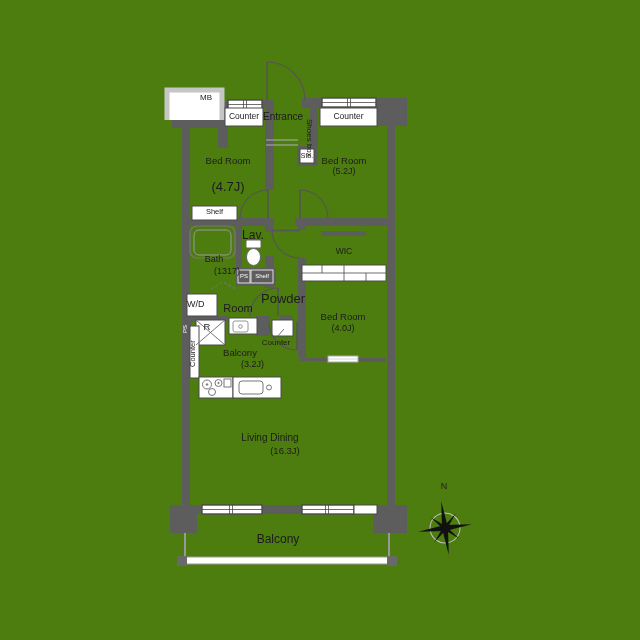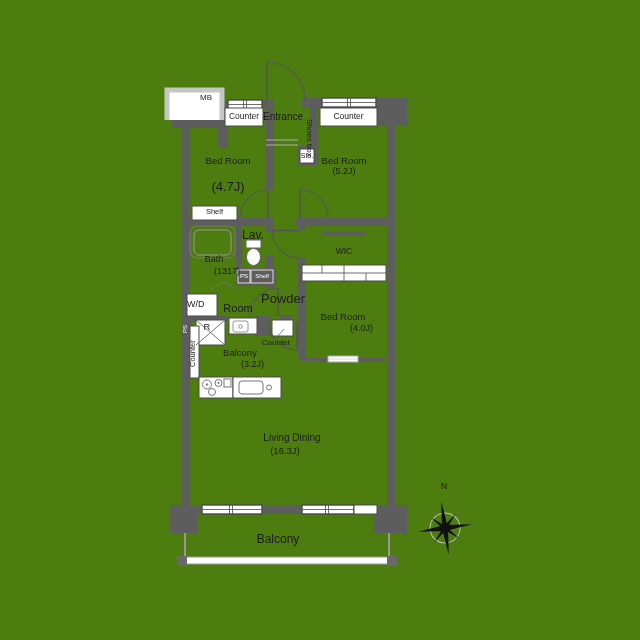--- a/index.html
+++ b/index.html
@@ -227,33 +227,33 @@
 
   <div class="lbl white" style="left:238px;top:272.5px;width:12px;font-size:6px;">PS</div>
   <div class="lbl white" style="left:251px;top:272.5px;width:22px;font-size:6px;">Shelf</div>
 
   <div class="lbl" style="left:187px;top:300px;width:14px;font-size:9px;">W/D</div>
 
   <div class="lbl" style="left:217px;top:292px;width:42px;font-size:13px;padding-left:44px;">Powder</div>
   <div class="lbl" style="left:219px;top:303px;width:38px;font-size:11px;">Room</div>
 
   <div class="lbl" style="left:313px;top:312px;width:60px;font-size:9.5px;">Bed Room</div>
-  <div class="lbl" style="left:313px;top:324px;width:60px;font-size:9px;text-align:right;">(4.0J)</div>
+  <div class="lbl" style="left:313px;top:324px;width:60px;font-size:9px;">(4.0J)</div>
 
   <div class="lbl" style="left:196px;top:322px;width:22px;font-size:9.5px;">R</div>
 
   <div class="lbl" style="left:253px;top:339px;width:46px;font-size:8px;">Counter</div>
 
   <div class="lbl vtext-up" style="left:188.5px;top:331px;width:11px;height:46px;font-size:7.5px;">Counter</div>
 
   <div class="lbl white vtext-up" style="left:182px;top:320px;width:10px;height:17px;font-size:6px;">PS</div>
 
   <div class="lbl" style="left:213px;top:348px;width:54px;font-size:9.5px;">Balcony</div>
   <div class="lbl" style="left:216px;top:360px;width:48px;font-size:9px;text-align:right;">(3.2J)</div>
 
-  <div class="lbl" style="left:250px;top:433px;width:84px;font-size:10px;">Living Dining</div>
+  <div class="lbl" style="left:228px;top:433px;width:84px;font-size:10px;">Living Dining</div>
   <div class="lbl" style="left:250px;top:446px;width:70px;font-size:9.5px;">(16.3J)</div>
 
   <div class="lbl" style="left:252px;top:533px;width:52px;font-size:12px;">Balcony</div>
 
   <div class="lbl" style="left:436px;top:482px;width:16px;font-size:9px;">N</div>
 
 </div>
 
 </body></html>

